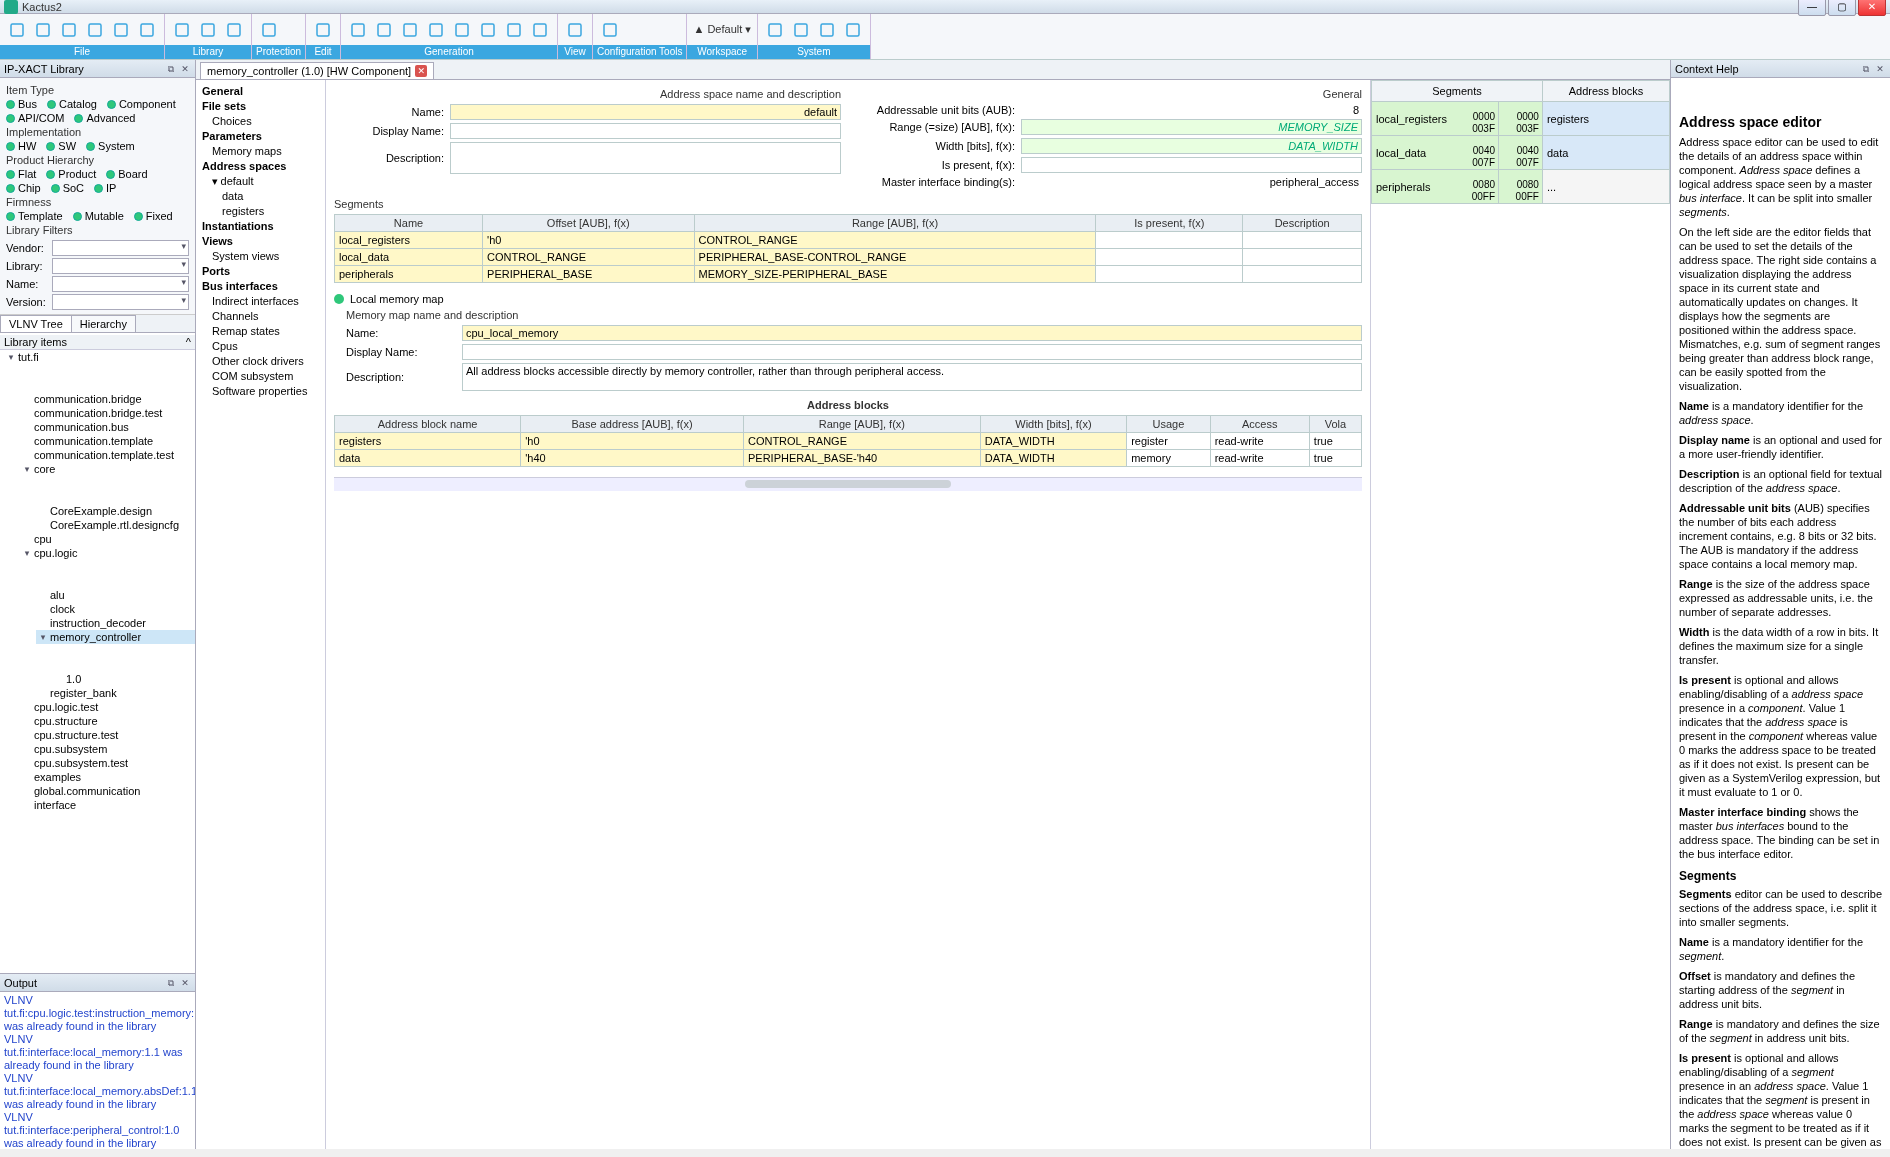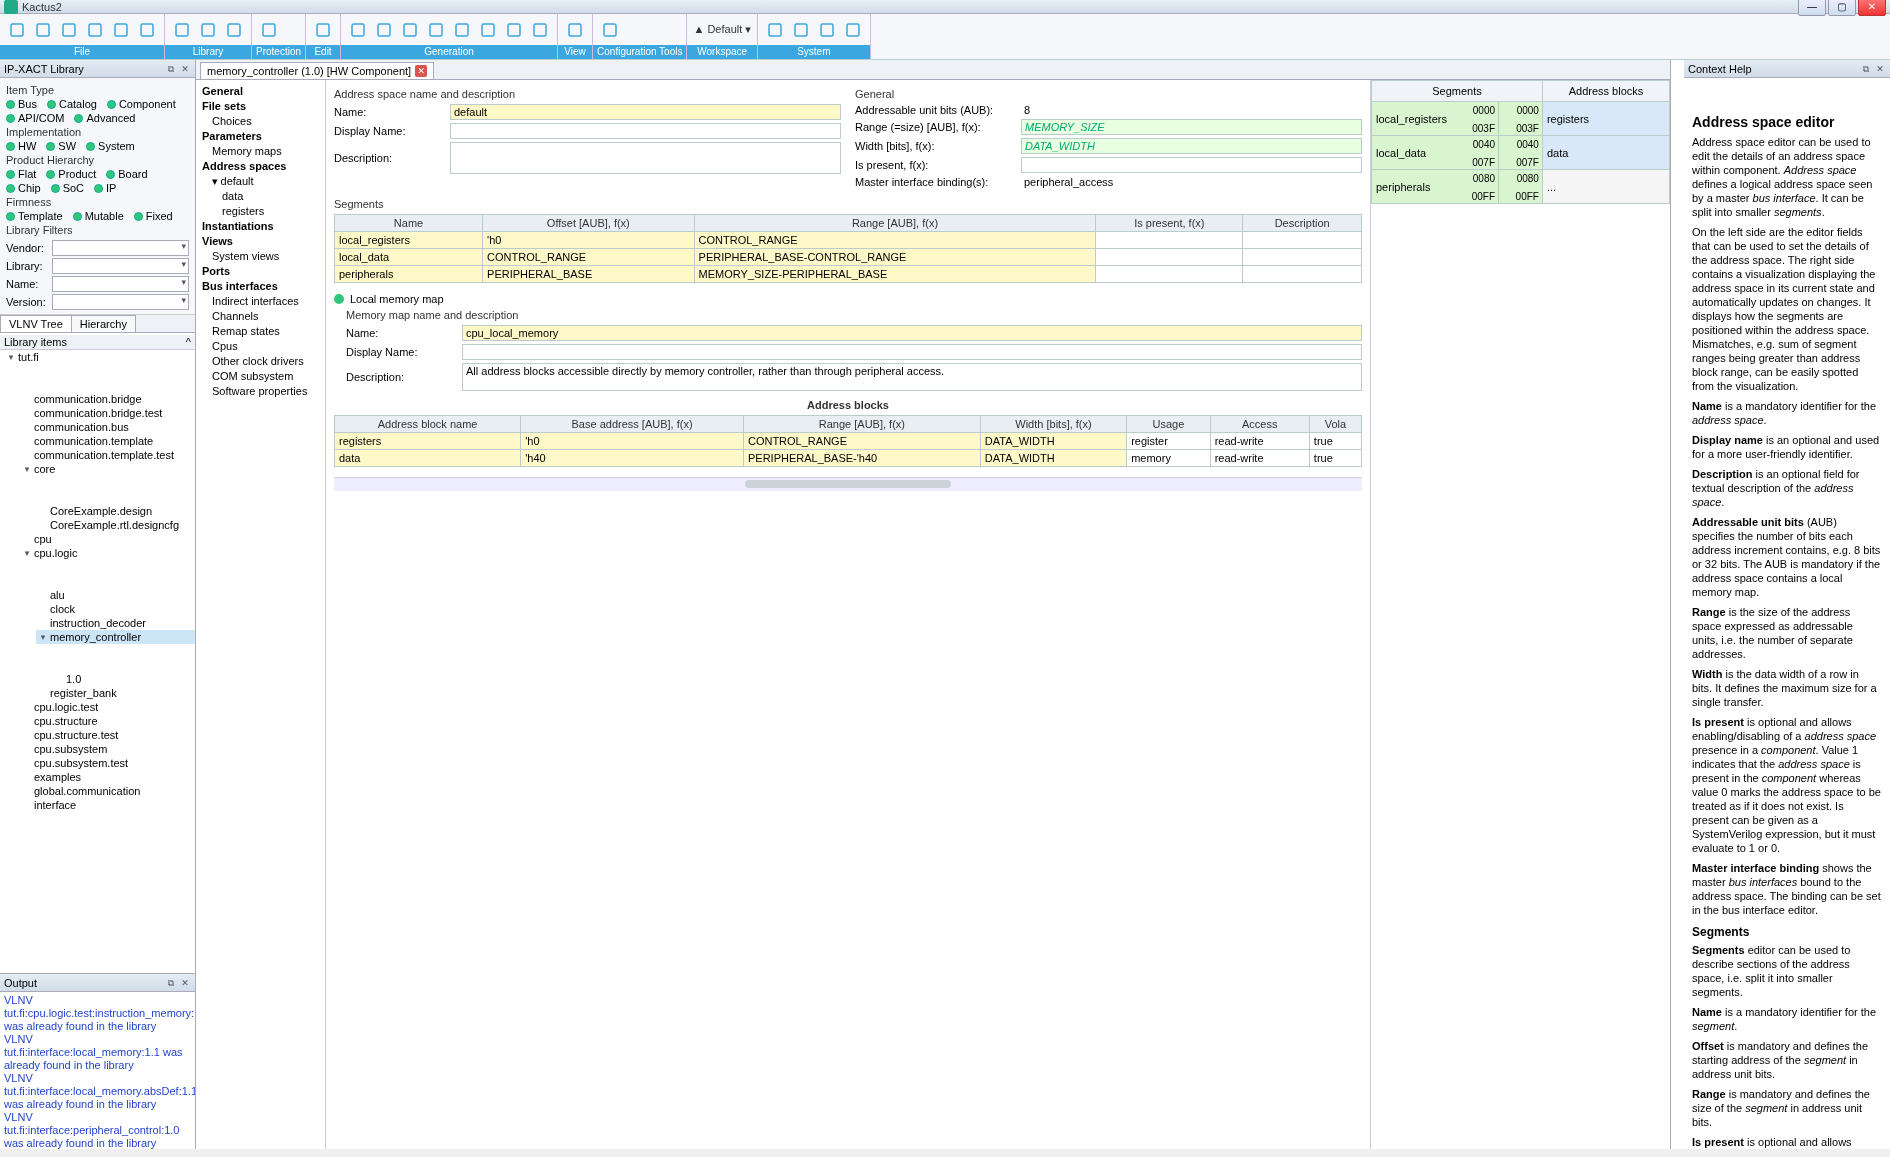--- a/index.html
+++ b/index.html
@@ -18,21 +18,21 @@
 .toolgroup { border-right: 1px solid #cbd; display: flex; flex-direction: column; }
 .toolgroup .icons { flex: 1; display: flex; align-items: center; padding: 2px 6px; gap: 4px; }
 .toolgroup .label { height: 14px; background: #3ba7e0; color: #fff; font-size: 10px; text-align: center; line-height: 14px; padding: 0 4px; }
 .ticon { width: 22px; height: 22px; display: flex; align-items: center; justify-content: center; color: #3ba7e0; font-size: 16px; border-radius: 2px; }
 .ticon svg { width: 18px; height: 18px; stroke: #3ba7e0; fill: none; stroke-width: 2; }
 
 
 .main { display: flex; height: calc(100vh - 68px); }
 .leftcol { width: 196px; display: flex; flex-direction: column; border-right: 1px solid #aab; justify-content: flex-end; }
 .centercol { flex: 1; display: flex; flex-direction: column; background: #fff; overflow: hidden; }
-.rightcol { width: 220px; border-left: 1px solid #aab; background: #fff; display: flex; flex-direction: column; padding-left: 13px; }
+.rightcol { width: 220px; border-left: 1px solid #aab; background: #fff; display: flex; flex-direction: column; }
 
 
 .dockhdr { height: 18px; background: linear-gradient(#e4ecf4,#d0dce8); border-bottom: 1px solid #aab; display: flex; align-items: center; padding: 0 4px; font-size: 11px; }
 .dockhdr .t { flex: 1; }
 .dockhdr .dicon { width: 12px; height: 12px; margin-left: 2px; color: #556; font-size: 9px; text-align: center; line-height: 12px; }
 
 
 .libfilter { background: #f5f7fa; padding: 4px 6px; border-bottom: 1px solid #ccc; }
 .lf-sect { font-size: 11px; color: #333; margin-top: 2px; margin-bottom: 2px; }
 .lf-row { display: flex; flex-wrap: wrap; gap: 2px 10px; margin-bottom: 2px; }
@@ -81,39 +81,39 @@
 .vis { width: 300px; border-left: 1px solid #ccd; background: #fff; padding: 0; }
 
 .section-title { font-size: 11px; color: #333; margin: 2px 0 4px 0; }
 .form-grid { display: grid; grid-template-columns: 110px 1fr; gap: 3px 6px; align-items: center; margin-bottom: 8px; }
 .form-grid label { font-size: 11px; }
 .form-grid .val { height: 16px; border: 1px solid #bcc; background: #fff; padding: 0 3px; line-height: 14px; font-size: 11px; }
 .form-grid .val.hl { background: #fff8c8; }
 .form-grid .val.expr { background: #e8ffe0; color: #0a7; font-style: italic; }
 .form-grid .txt { font-size: 11px; padding: 0 3px; }
 
-.twocol { display: flex; gap: 14px; }
+.twocol { display: flex; gap: 14px; text-align: right; }
 .twocol > div { flex: 1; }
 
 
 table.data { width: 100%; border-collapse: collapse; font-size: 11px; margin-bottom: 10px; }
 table.data th { background: #e9eef3; border: 1px solid #bcc; padding: 2px 4px; font-weight: normal; color: #333; }
 table.data td { border: 1px solid #bcc; padding: 2px 4px; }
 table.data td.hl { background: #fff8c8; }
 
 .sect-sep { display: flex; align-items: center; gap: 6px; margin: 8px 0 4px 0; }
 .sect-sep .bullet { width: 10px; height: 10px; border-radius: 50%; background: #2fc77a; }
 
 
 .vis table { width: 100%; border-collapse: collapse; font-size: 11px; }
 .vis th { background: #f0f3f7; border: 1px solid #bcc; padding: 4px; font-weight: normal; }
 .vis td { border: 1px solid #bcc; padding: 0; text-align: center; font-size: 10px; }
 .vis .seg { height: 34px; position: relative; }
 .vis .seg .nm { position: absolute; left: 4px; top: 50%; transform: translateY(-50%); font-size: 11px; }
-.vis .seg .a1 { position: absolute; right: 3px; top: 3px; font-size: 10px; }
+.vis .seg .a1 { position: absolute; right: 3px; top: 9px; font-size: 10px; }
 .vis .seg .a2 { position: absolute; right: 3px; bottom: 1px; font-size: 10px; }
 .vis .c-green { background: #d8f5d0; }
 .vis .c-blue { background: #d8e8f8; }
 .vis .c-gray { background: #f5f5f5; }
 
 
 .help { flex: 1; overflow: auto; padding: 6px 8px; font-size: 11px; line-height: 14px; margin-top: 31px; }
 .help h1 { font-size: 14px; font-weight: bold; margin-bottom: 6px; }
 .help h2 { font-size: 12px; font-weight: bold; margin: 8px 0 4px 0; }
 .help p { margin-bottom: 6px; }

